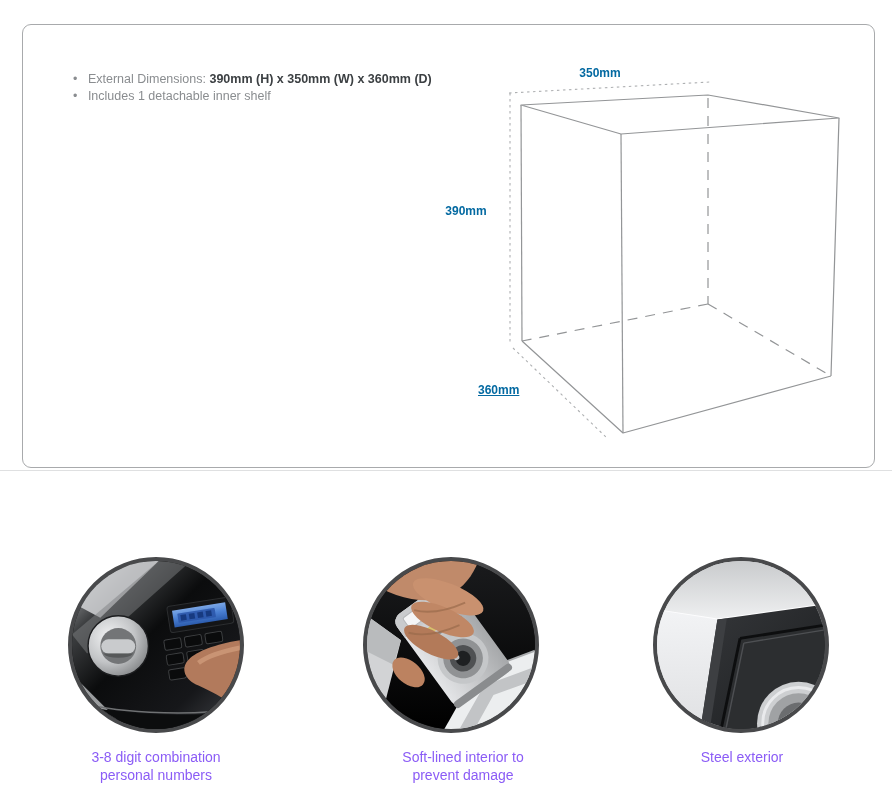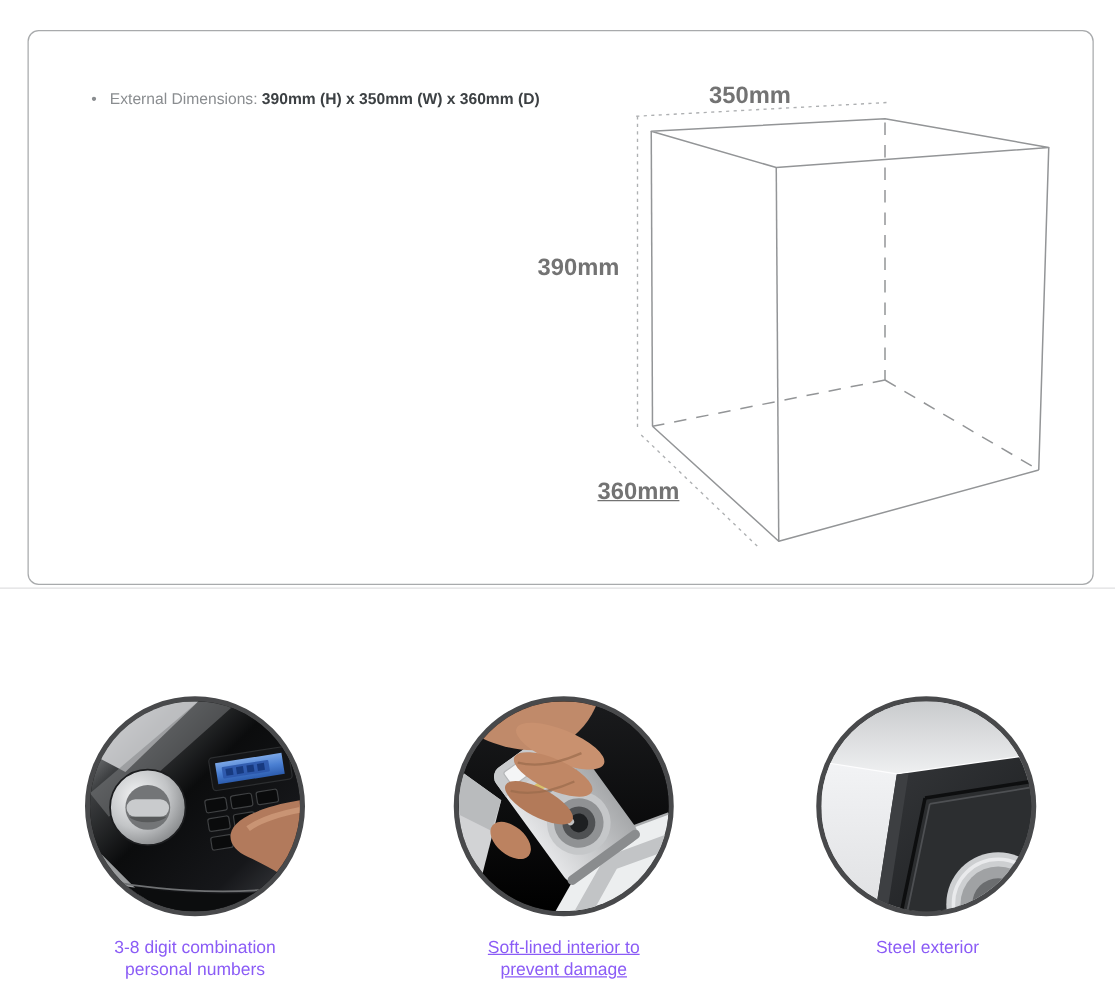--- a/index.html
+++ b/index.html
@@ -17,51 +17,54 @@
   }
   .spec-list{
     position:absolute;left:50px;top:46px;margin:0;padding:0;list-style:none;
     font-size:12.5px;line-height:17px;color:#8a8d90;letter-spacing:0px;
   }
   .spec-list li::before{content:"\2022";color:#8a8d90;margin-right:7px;}
   .spec-value{font-weight:bold;color:#3c4043;}
   
   .cube-svg{position:absolute;left:440px;top:55px;}
   .dim-label{
-    position:absolute;font-size:19px;font-weight:bold;color:#737373;
+    position:absolute;font-size:12px;font-weight:bold;color:#0369a1;
   }
   #dim-width{left:558px;top:66px;width:84px;text-align:center;}
-  #dim-height{left:430px;top:204px;width:72px;text-align:left;}
+  #dim-height{left:430px;top:204px;width:72px;text-align:center;}
   #dim-depth{left:478px;top:383px;width:84px;text-align:left;text-decoration:underline;}
   
   .photo-circle{
     position:absolute;width:176px;height:176px;box-sizing:border-box;
     border:4px solid #48494b;border-radius:50%;overflow:hidden;background:#111;
   }
   .photo-circle svg{display:block;width:100%;height:100%;}
   #photo-1{left:68px;top:557px;}
   #photo-2{left:363px;top:557px;}
   #photo-3{left:653px;top:557px;}
   .caption{
     position:absolute;top:748px;width:220px;text-align:center;
     font-size:14px;line-height:18px;color:#8b5cf6;white-space:pre-line;
   }
   #caption-1{left:46px;}
-  #caption-2{left:341px;text-decoration:underline;}
+  #caption-2{left:353px;}
   #caption-3{left:632px;}
 </style>
 </head>
 <body>
 
 <div class="page">
 
   <div class="spec-box">
     <ul class="spec-list">
       <li>
         <span>External Dimensions: </span><span class="spec-value">390mm (H) x 350mm (W) x 360mm (D)</span>
+      </li>
+      <li>
+        <span>Includes 1 detachable inner shelf</span><span class="spec-value"></span>
       </li>
     </ul>
 
     <svg class="cube-svg" width="430" height="400" viewBox="0 0 430 400" style="left:418px;top:31px;">
 
       <g stroke="#aeb0b2" stroke-width="1.1" fill="none" stroke-dasharray="2.5 3.5">
         <path d="M68,37 L269,26"></path>
         <path d="M69,37 L69,288"></path>
         <path d="M72,292 L167,383"></path>
       </g>

